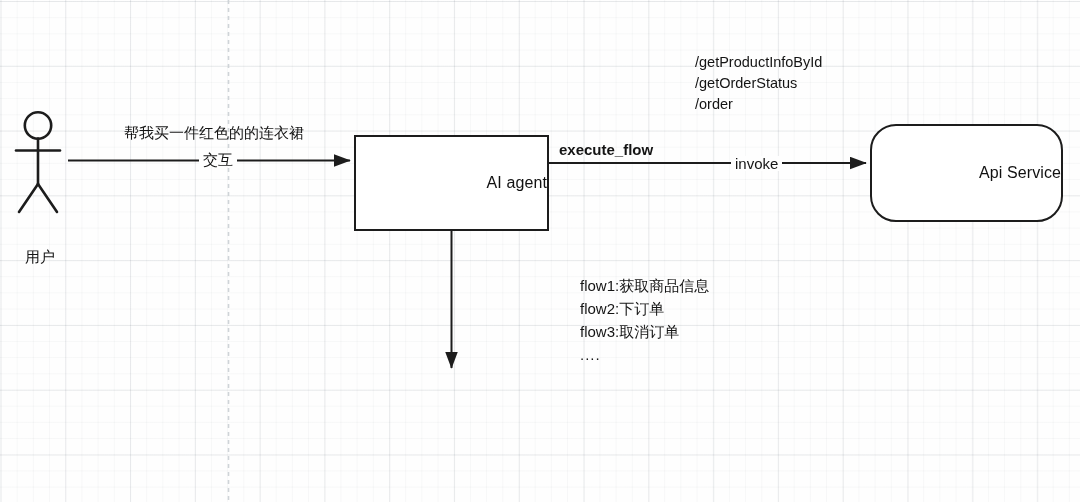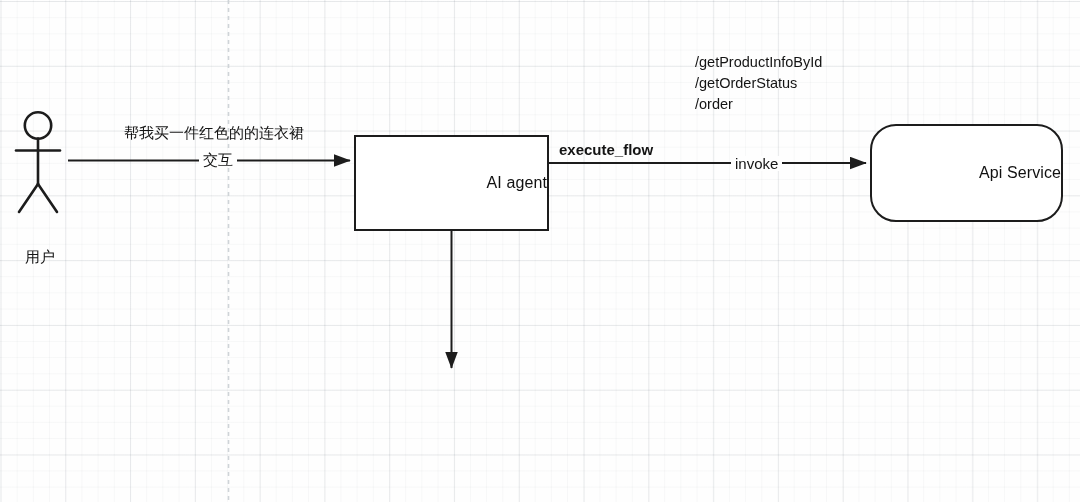--- a/index.html
+++ b/index.html
@@ -122,20 +122,26 @@
   <div class="txt txt-en" style="left:559px; top:142px;font-weight:bold;">execute_flow</div>
   <div class="txt txt-en" style="left:731px; top:156px; background:#fefefe; padding:0 4px;">invoke</div>
 
 
   <div class="api-list">
     <div>/getProductInfoById</div>
     <div>/getOrderStatus</div>
     <div>/order</div>
   </div>
 
+  <div class="flow-list">
+    <div>flow1:获取商品信息</div>
+    <div>flow2:下订单</div>
+    <div>flow3:取消订单</div>
+    <div class="dots">....</div>
+  </div>
 
   <div class="node-box" style="left:354px; top:115px; width:195px; height:96px;">
     <span class="node-label">AI agent</span>
   </div>
 
   <div class="node-box" style="left:870px; top:104px; width:193px; height:98px;border-radius:26px;">
     <span class="node-label">Api Service</span>
   </div>
 
 

